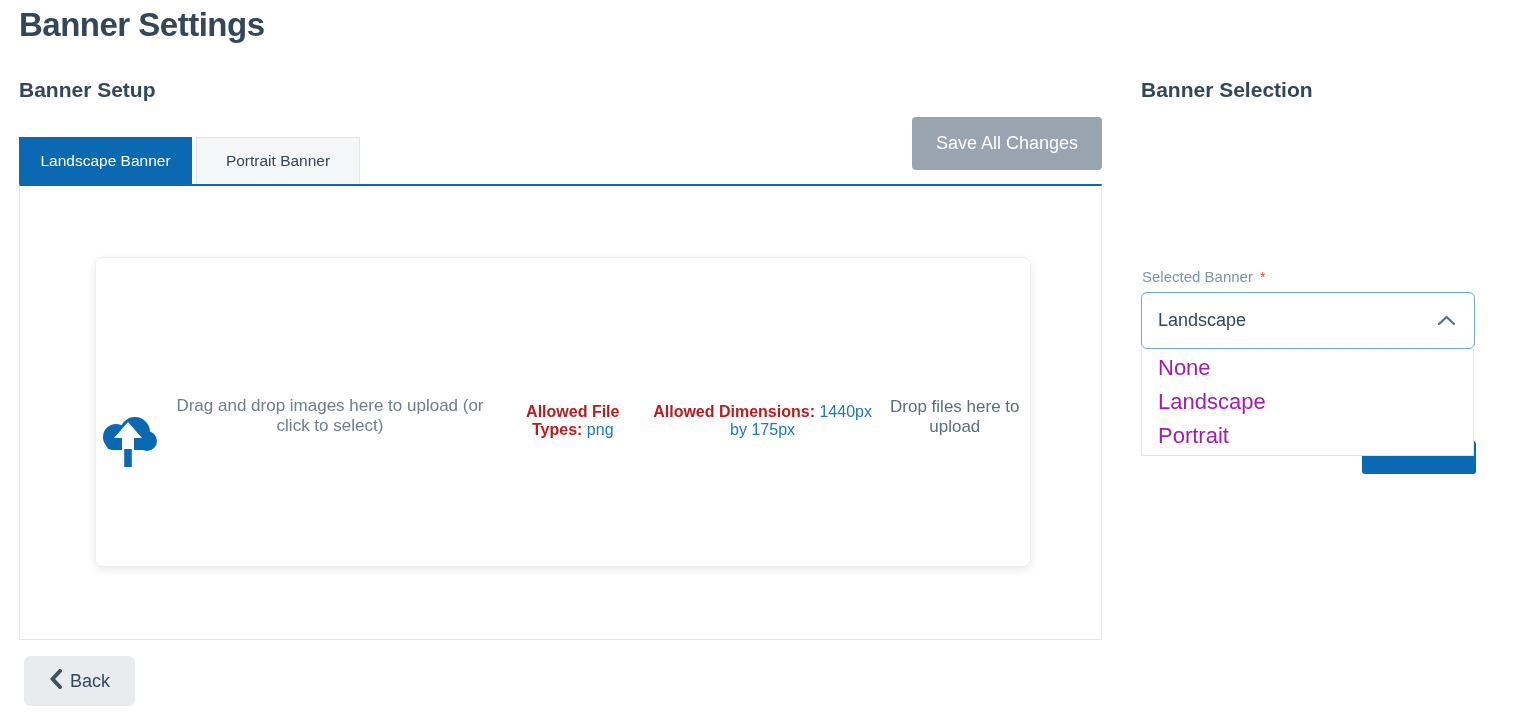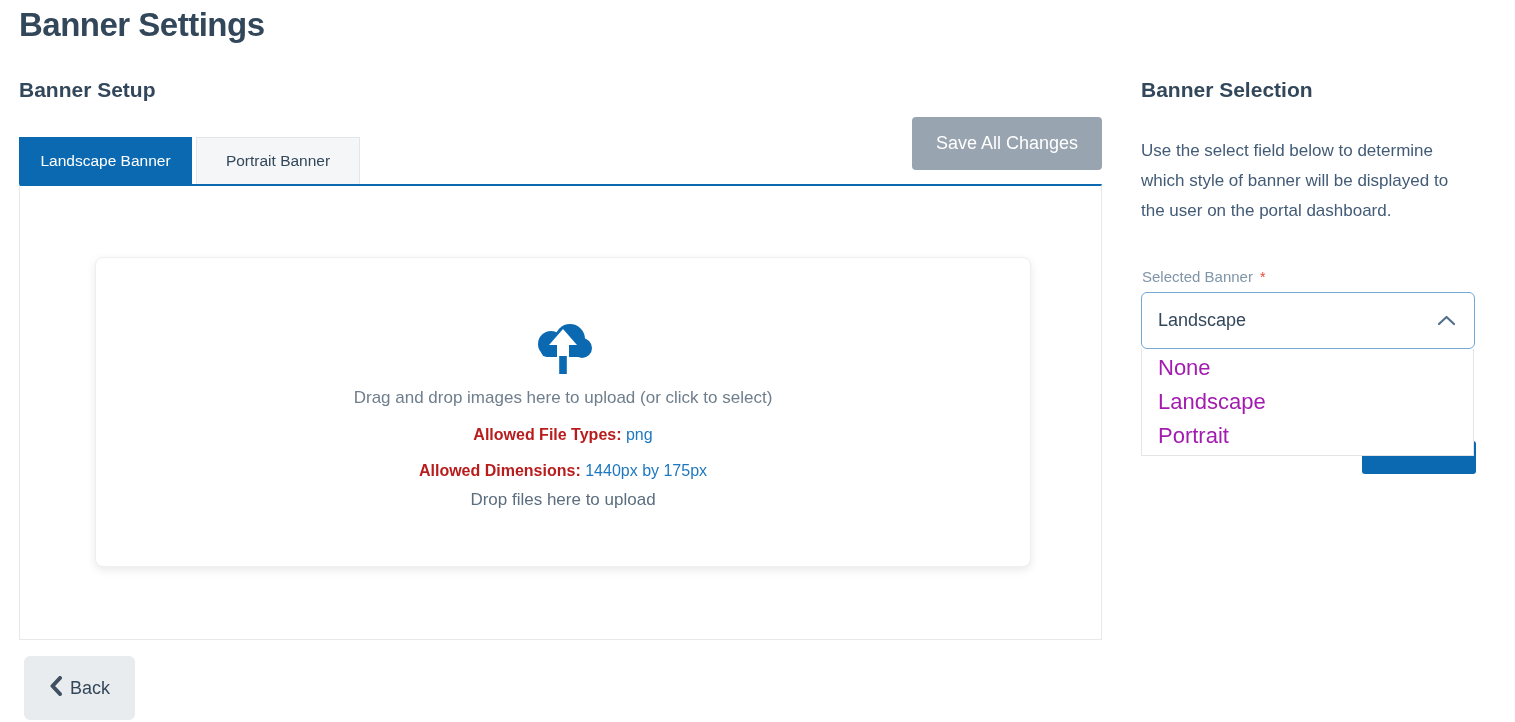--- a/index.html
+++ b/index.html
@@ -58,33 +58,33 @@
     background: #ffffff;
     border: 1px solid #e6e8ea;
     border-top: 2px solid #0b69b2;
   }
 
   
   .dropzone {
     position: absolute; left: 75px; top: 71px; width: 936px; height: 310px;
     background: #ffffff; border: 1px solid #efefef; border-radius: 8px;
     box-shadow: 0 3px 10px rgba(0,0,0,0.09);
-    display: flex; flex-direction: column; align-items: center;
+    display: flex; flex-direction: row; align-items: center;
     text-align: center; cursor: pointer;
   }
   .dz-icon { margin-top: 62px; }
   .dz-line1 { margin-top: 8px; font-size: 17px; color: #6f7e8c; }
   .dz-allowed { margin-top: 18px; font-size: 16px; color: #0c64a9; }
   .dz-allowed b { font-weight: 700; color: #b91c1c; }
   .dz-allowed .val { color: #1f78bf; font-weight: 400; }
   .dz-line4 { margin-top: 10px; font-size: 17px; color: #5b6d7e; }
 
   
   .back-btn {
-    position: absolute; left: 24px; top: 656px; width: 111px; height: 64px;
+    position: absolute; left: 24px; top: 656px; width: 111px; height: 50px;
     background: #e9ecee; border: none; border-radius: 6px;
     color: #33475b; font-size: 18px; font-family: inherit;
     display: flex; align-items: center; justify-content: center; gap: 8px;
     cursor: pointer;
   }
 
   
   .selection-desc {
     position: absolute; left: 1141px; top: 136px; width: 335px;
     font-size: 17px; line-height: 30px; color: #425b76;
@@ -170,21 +170,20 @@
     <span>
       <svg width="13" height="20" viewBox="0 0 13 20" aria-hidden="true">
         <path d="M11 2 L3.5 10 L11 18" stroke="#3e5062" stroke-width="4" fill="none" stroke-linecap="round" stroke-linejoin="round"></path>
       </svg>
     </span>
     <span>Back</span>
   </button>
 
   <h2 class="section-heading" id="selection-heading">Banner Selection</h2>
 
-  <p class="selection-desc">Use the select field below to determine which style of banner will be displayed to the user on the portal dashboard.</p>
 
   <div class="field-label">
     <span>Selected Banner</span><span class="req">*</span>
   </div>
 
   <button class="hidden-blue-btn"></button>
 
   <div class="select-box">
     <span class="value">Landscape</span>
     <span>

